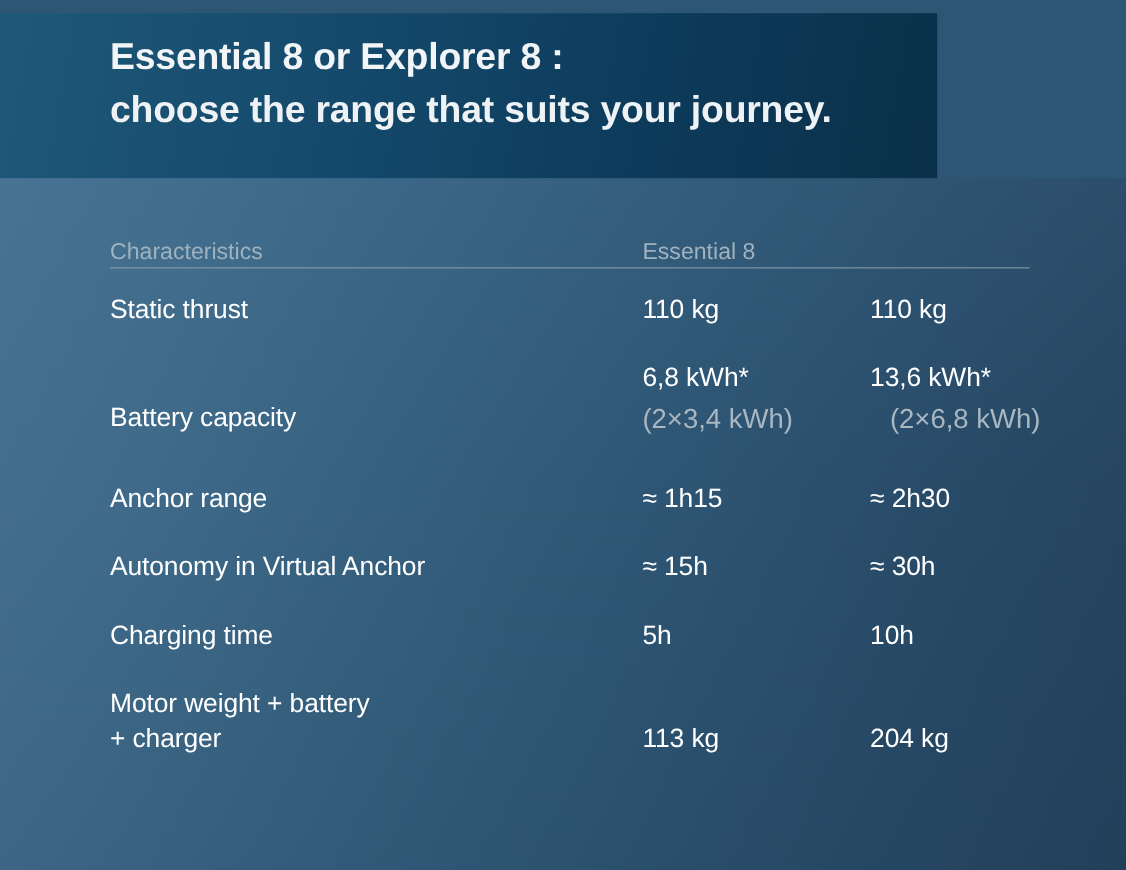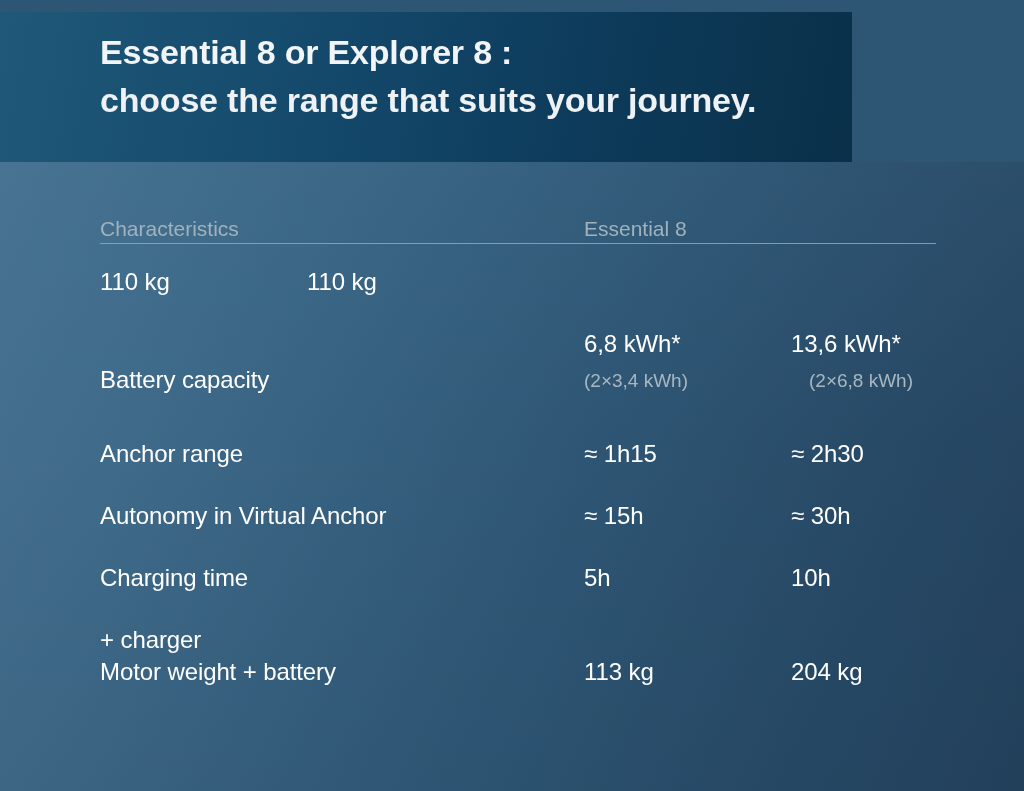--- a/index.html
+++ b/index.html
@@ -125,21 +125,21 @@
     letter-spacing: -0.1px;
   }
   .value {
     font-size: 24px;
     color: #ffffff;
     line-height: 32px;
     letter-spacing: -0.1px;
     white-space: nowrap;
   }
   .value-sub {
-    font-size: 19px;
+    font-size: 25px;
     color: #a8b7c1;
     line-height: 30px;
     margin-top: 6px;
     white-space: nowrap;
   }
   .value-sub.indent { padding-left: 18px; }
 
   .row-gap-sm { height: 8px; }
   .row-gap-md { height: 20px; }
 </style>
@@ -158,20 +158,23 @@
   <div class="body-area">
     <div class="table">
 
       <div class="row head-row">
         <div class="col-char head-cell">Characteristics</div>
         <div class="col-ess head-cell">Essential 8</div>
       </div>
       <div class="divider"></div>
 
       <div class="row data-row">
+        <div class="col-char">
+          <div class="label">Static thrust</div>
+        </div>
         <div class="col-ess">
           <div class="value">110 kg</div>
         </div>
         <div class="col-exp">
           <div class="value">110 kg</div>
         </div>
       </div>
 
       <div class="row-gap-sm"></div>
 
@@ -228,22 +231,22 @@
         </div>
         <div class="col-exp">
           <div class="value">10h</div>
         </div>
       </div>
 
       <div class="row-gap-sm"></div>
 
       <div class="row data-row">
         <div class="col-char">
+          <div class="label">Motor weight + battery</div>
           <div class="label">+ charger</div>
-          <div class="label">Motor weight + battery</div>
         </div>
         <div class="col-ess">
           <div class="value">113 kg</div>
         </div>
         <div class="col-exp">
           <div class="value">204 kg</div>
         </div>
       </div>
 
     </div>

